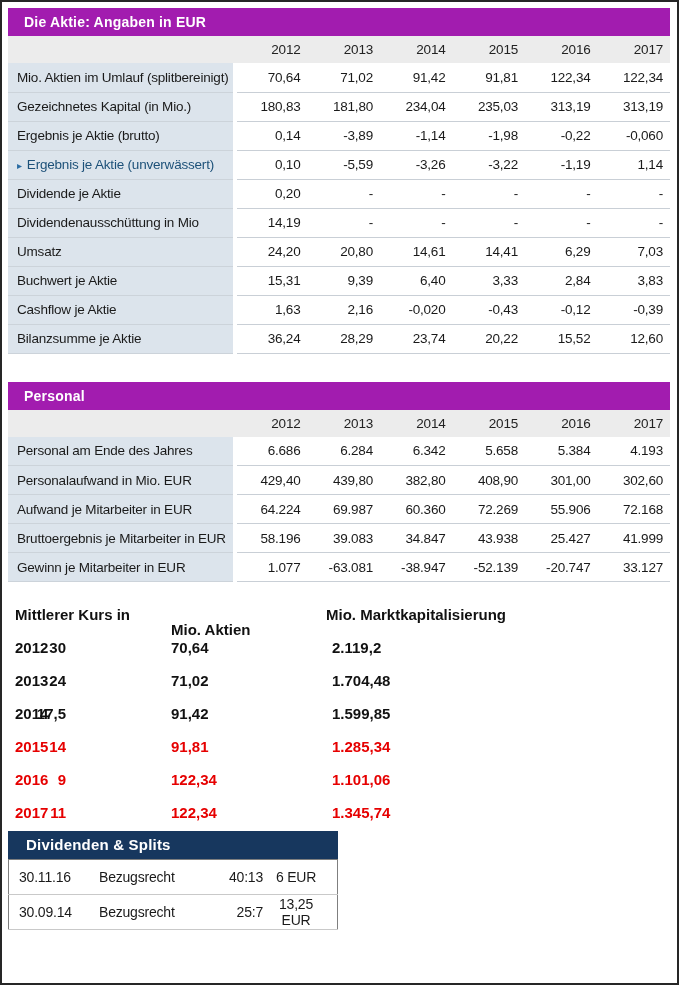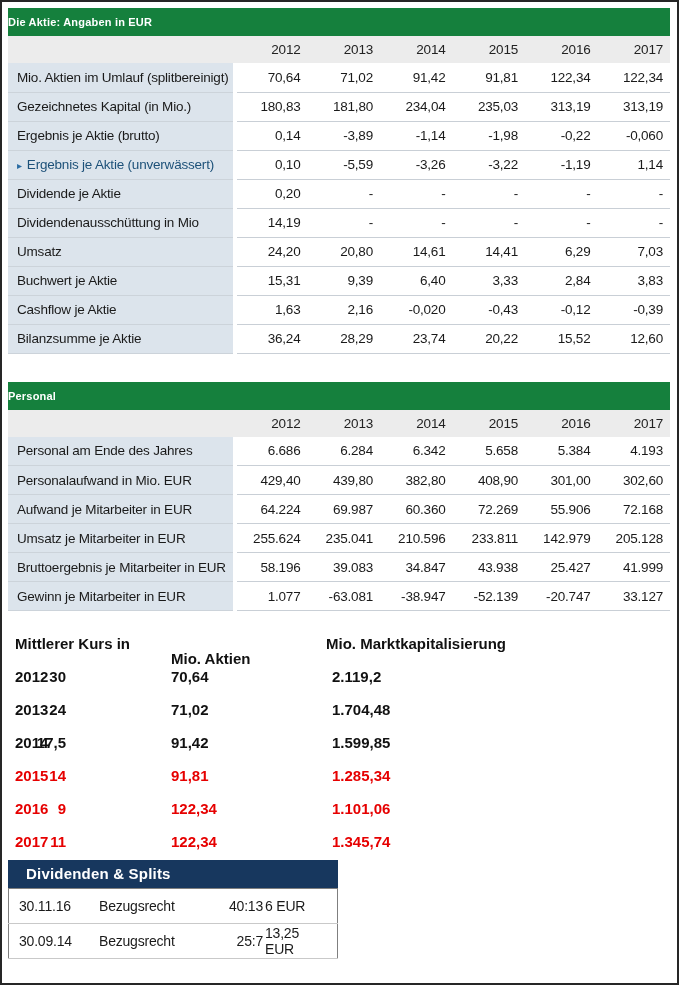--- a/index.html
+++ b/index.html
@@ -3,22 +3,22 @@
 <meta charset="utf-8">
 <style>
   html,body{margin:0;padding:0;background:#fff;}
   body{width:679px;height:985px;font-family:"Liberation Sans",sans-serif;}
   .frame{box-sizing:border-box;width:679px;height:985px;border:2px solid #262626;
          padding:6px 0 0 6px;background:#fff;overflow:hidden;}
 
   
   .panel{width:662px;}
   .panel + .panel{margin-top:28px;}
-  .panel-header{box-sizing:border-box;height:28px;line-height:28px;background:#15803d;
-                color:#fff;font-weight:bold;font-size:11px;padding-left:0;letter-spacing:.2px;}
+  .panel-header{box-sizing:border-box;height:28px;line-height:28px;background:#a21caf;
+                color:#fff;font-weight:bold;font-size:14px;padding-left:16px;letter-spacing:.2px;}
   table.data{border-collapse:collapse;table-layout:fixed;width:662px;font-size:13.5px;
              color:#1a1a1a;letter-spacing:-.2px;}
   col.c-label{width:227px;}
   col.c-year{width:72.5px;}
   tr.year-row{height:27px;background:#ececec;}
   tr.year-row th{font-weight:normal;text-align:right;padding:0 7px 0 0;color:#222;font-size:13.5px;}
   tr.data-row{height:29px;}
   td.lbl-cell{background:#dce4ec;border-right:4px solid #fff;padding-left:9px;
               border-bottom:1px solid #ccd3da;white-space:nowrap;overflow:hidden;}
   td.val-cell{background:#fff;text-align:right;padding-right:7px;border-bottom:1px solid #c9cfd6;}
@@ -39,21 +39,21 @@
   
   .div-panel{width:330px;margin-top:2px;}
   .div-header{box-sizing:border-box;height:28px;line-height:28px;background:#17375e;color:#fff;
               font-weight:bold;font-size:15px;padding-left:18px;letter-spacing:.2px;}
   table.div-table{width:330px;border-collapse:collapse;border:1px solid #7f7f7f;
                   font-size:14px;color:#1a1a1a;letter-spacing:-.2px;}
   table.div-table td{height:32px;border-bottom:1px solid #c9c9c9;background:#fff;}
   td.d-date{width:78px;padding-left:10px;}
   td.d-type{width:104px;}
   td.d-ratio{width:58px;text-align:right;}
-  td.d-amount{text-align:left;padding-right:10px;}
+  td.d-amount{text-align:center;padding-right:10px;}
 </style>
 </head>
 <body>
 
 <div class="frame">
 
   <div class="panel">
     <div class="panel-header">Die Aktie: Angaben in EUR</div>
     <table class="data">
       <colgroup>
@@ -214,29 +214,20 @@
             <td class="val-cell">302,60</td>
           </tr>
           <tr class="data-row">
             <td class="lbl-cell">Aufwand je Mitarbeiter in EUR</td>
             <td class="val-cell">64.224</td>
             <td class="val-cell">69.987</td>
             <td class="val-cell">60.360</td>
             <td class="val-cell">72.269</td>
             <td class="val-cell">55.906</td>
             <td class="val-cell">72.168</td>
-          </tr>
-          <tr class="data-row">
-            <td class="lbl-cell">Umsatz je Mitarbeiter in EUR</td>
-            <td class="val-cell">255.624</td>
-            <td class="val-cell">235.041</td>
-            <td class="val-cell">210.596</td>
-            <td class="val-cell">233.811</td>
-            <td class="val-cell">142.979</td>
-            <td class="val-cell">205.128</td>
           </tr>
           <tr class="data-row">
             <td class="lbl-cell">Bruttoergebnis je Mitarbeiter in EUR</td>
             <td class="val-cell">58.196</td>
             <td class="val-cell">39.083</td>
             <td class="val-cell">34.847</td>
             <td class="val-cell">43.938</td>
             <td class="val-cell">25.427</td>
             <td class="val-cell">41.999</td>
           </tr>

